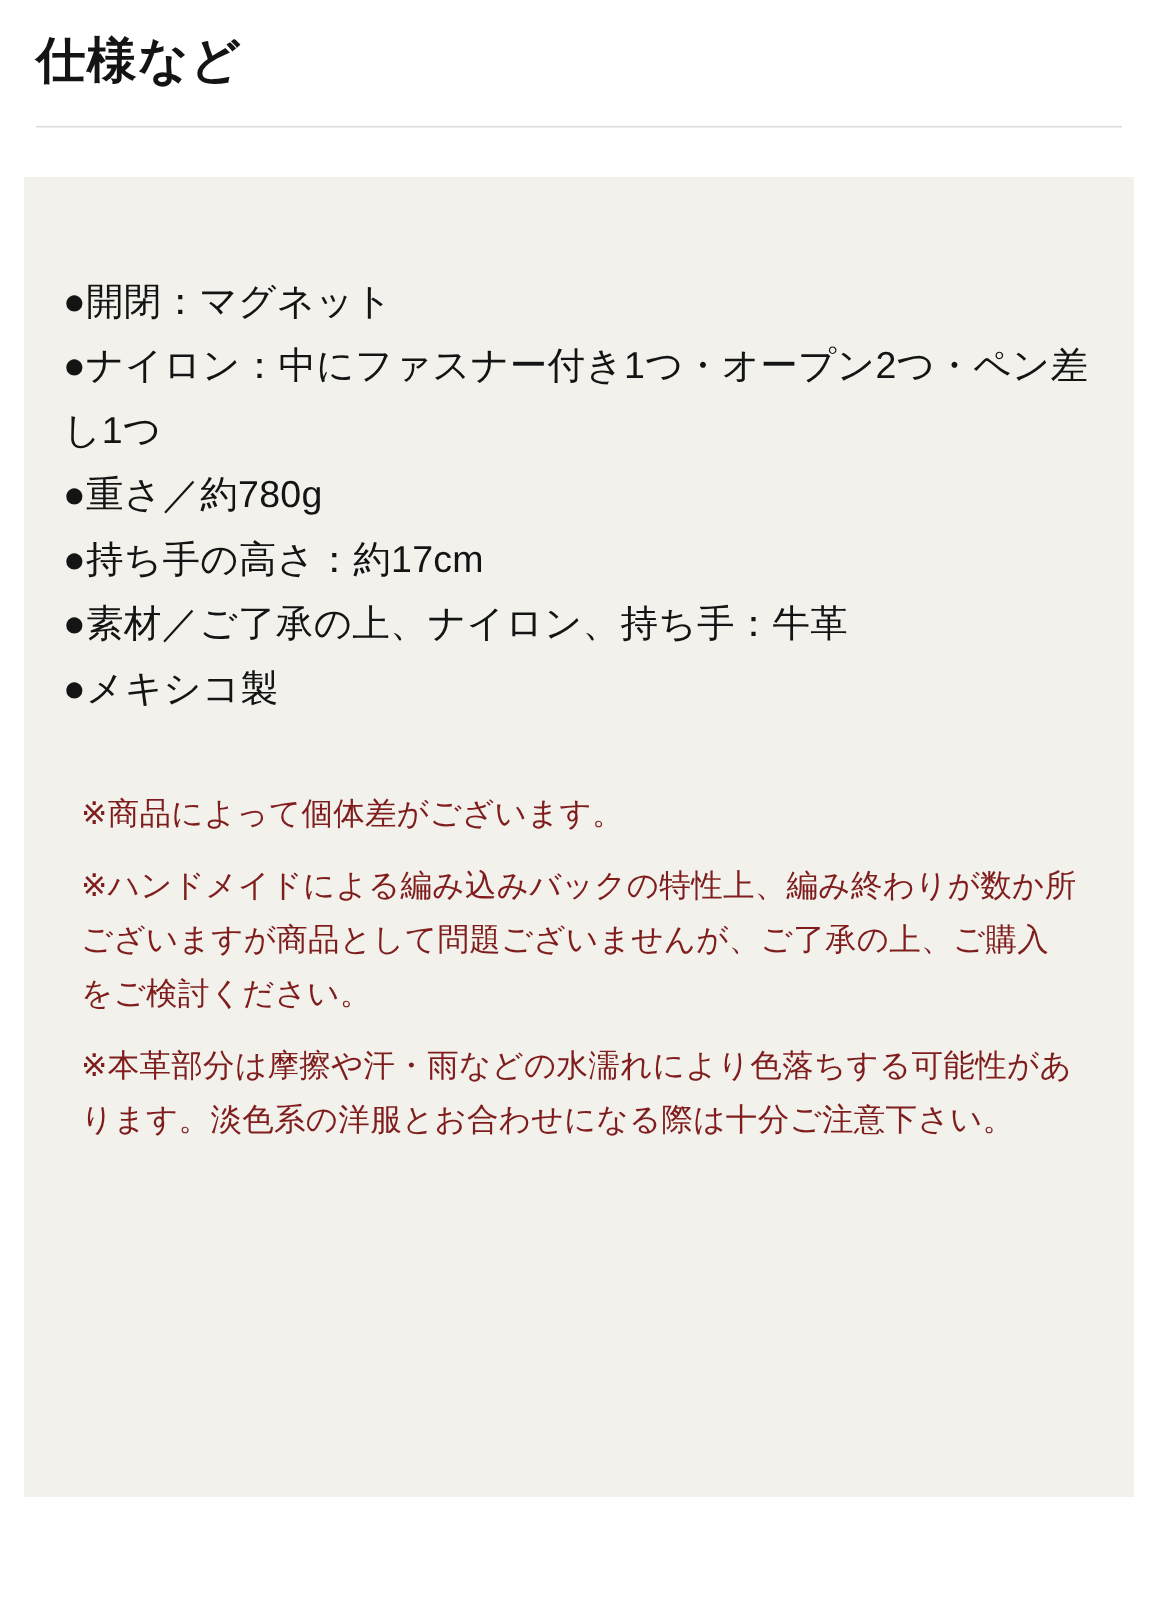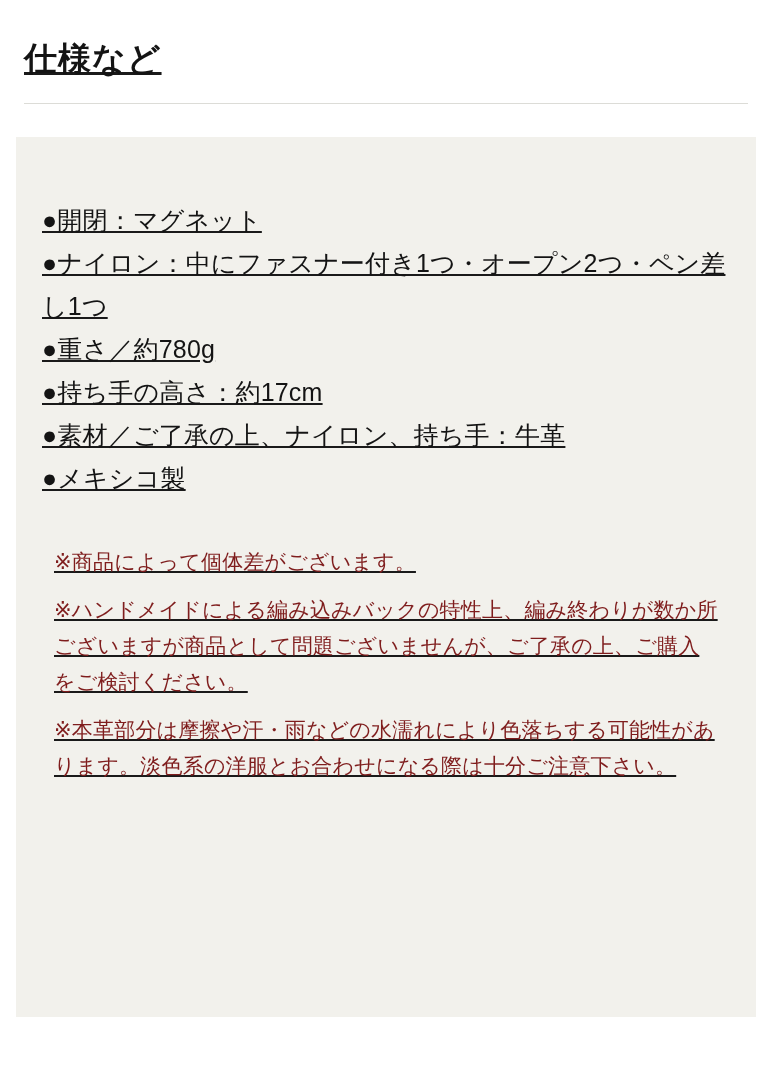--- a/index.html
+++ b/index.html
@@ -14,43 +14,41 @@
     color: #1a1a1a;
     overflow: hidden;
   }
   .page {
     width: 772px;
     height: 1080px;
     position: relative;
     box-sizing: border-box;
   }
   .section-header {
-    padding: 38px 24px 0 24px;
-    text-decoration: underline;
+    padding: 19px 24px 0 24px;
   }
   .section-title {
     font-size: 33px;
     font-weight: bold;
     letter-spacing: 1px;
     color: #141414;
     margin: 0;
     line-height: 1.3;
   }
   .title-rule {
     margin: 22px 24px 0 24px;
     height: 1px;
     background: #dcdcd7;
   }
   .spec-panel {
     margin: 33px 16px 0 16px;
     background: #f2f1ec;
     padding: 62px 26px 40px 26px;
     box-sizing: border-box;
     min-height: 880px;
-    text-decoration: underline;
   }
   .spec-list {
     margin: 0;
     padding: 0;
     list-style: none;
   }
   .spec-list li {
     font-size: 25px;
     line-height: 1.72;
     color: #141414;

